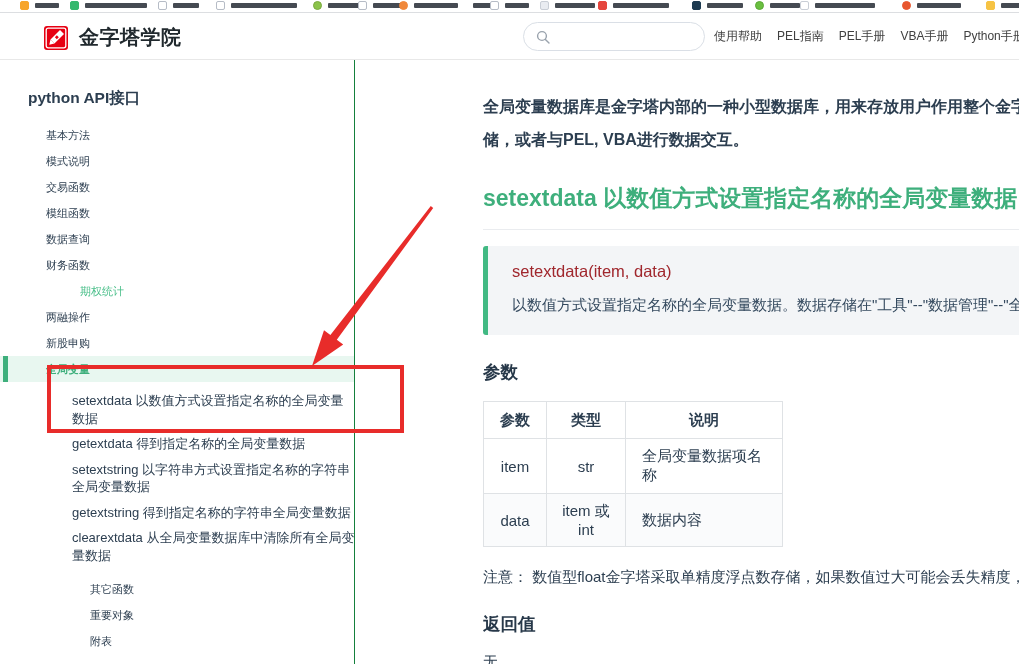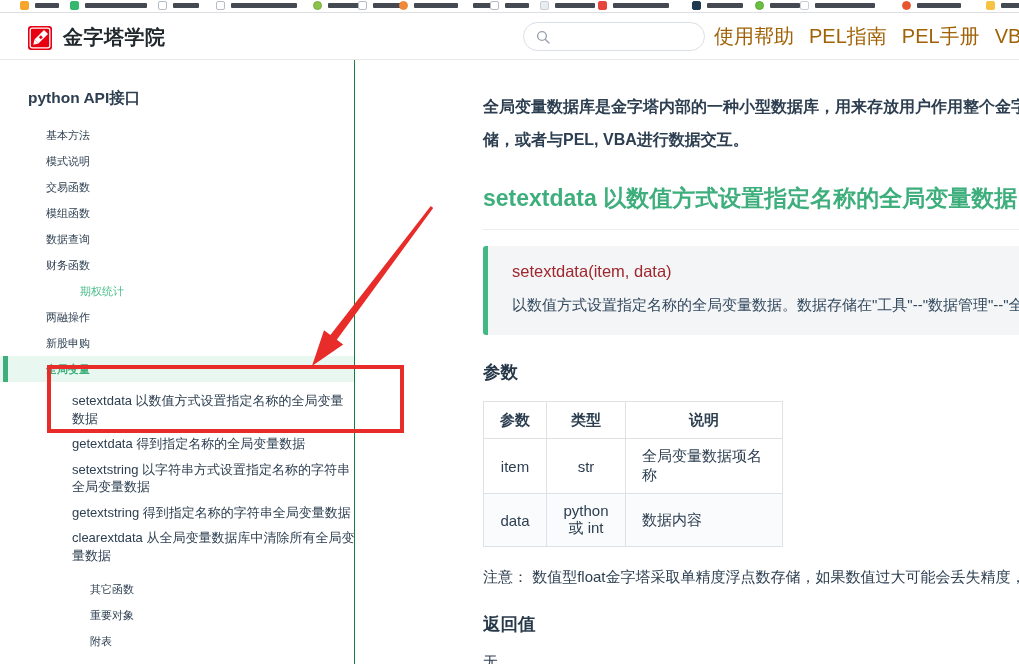--- a/index.html
+++ b/index.html
@@ -8,28 +8,28 @@
   .viewport { position:relative; width:1019px; height:664px; overflow:hidden; background:#fff; }
 
   
   .bookmarks-bar { position:absolute; left:0; top:0; width:1019px; height:13px; background:#fff; border-bottom:1px solid #dcdee1; overflow:hidden; }
   .bm { position:absolute; top:0; height:12px; display:flex; align-items:flex-start; }
   .bm-icon { width:9px; height:9px; margin-top:1px; border:1px solid transparent; flex:0 0 auto; }
   .bm-label { height:5px; margin:3px 0 0 6px; background:#454a52; border-radius:1px; flex:0 0 auto; }
 
   
   .app-header { position:absolute; left:0; top:13px; width:1019px; height:47px; background:#fff; border-bottom:1px solid #e8e8e8; }
-  .brand { position:absolute; left:28px; top:11px; display:flex; align-items:center; gap:11px; cursor:pointer; }
+  .brand { position:absolute; left:44px; top:11px; display:flex; align-items:center; gap:11px; cursor:pointer; }
   .brand-logo { width:24px; height:24px; display:block; }
   .brand-title { font-size:20px; font-weight:700; color:#21292e; letter-spacing:.5px; }
   .search-box { position:absolute; left:523px; top:9px; width:182px; height:29px; border:1px solid #dadfe6; border-radius:15px; background:#fff; display:flex; align-items:center; padding-left:12px; }
   .search-box svg { flex:0 0 auto; }
   .search-input { border:none; outline:none; background:transparent; width:130px; height:20px; margin-left:6px; font-size:13px; }
   .header-nav { position:absolute; left:714px; top:0; height:47px; display:flex; align-items:center; gap:15px; white-space:nowrap; }
-  .header-nav .nav-link { font-size:20px; color:#a16207; cursor:pointer; }
+  .header-nav .nav-link { font-size:12px; color:#404040; cursor:pointer; }
 
   
   .sidebar { position:absolute; left:0; top:60px; width:355px; height:604px; background:#fff; border-right:1px solid #15803d; padding-top:28px; }
   .sidebar-title { margin-left:28px; font-size:15.5px; font-weight:600; color:#2c3e50; }
   .nav-list { list-style:none; margin-top:13px; }
   .nav-item { position:relative; height:26px; line-height:26px; padding-left:46px; font-size:11px; color:#2c3e50; cursor:pointer; white-space:nowrap; }
   .nav-item.visited { color:#4abf8a;margin-left:34px; }
   .nav-item.active { background:var(--active_bg,#e8f7f0); color:var(--accent,#3eaf7c); font-weight:700; }
   .nav-item.active::before { content:""; position:absolute; left:3px; top:0; bottom:0; width:5px; background:var(--accent,#3eaf7c); }
   .sub-list { list-style:none; margin:6px 0 4px; }
@@ -253,21 +253,21 @@
       <tbody>
 
           <tr>
             <td class="c-param">item</td>
             <td class="c-type">str</td>
             <td class="c-desc">全局变量数据项名称</td>
           </tr>
 
           <tr>
             <td class="c-param">data</td>
-            <td class="c-type">python 或 int</td>
+            <td class="c-type">item 或 int</td>
             <td class="c-desc">数据内容</td>
           </tr>
         </tbody>
     </table>
 
     <p class="note-line">注意： 数值型float金字塔采取单精度浮点数存储，如果数值过大可能会丢失精度，此</p>
 
     <h3 class="section-heading">返回值</h3>
     <p class="return-value">无</p>
 

